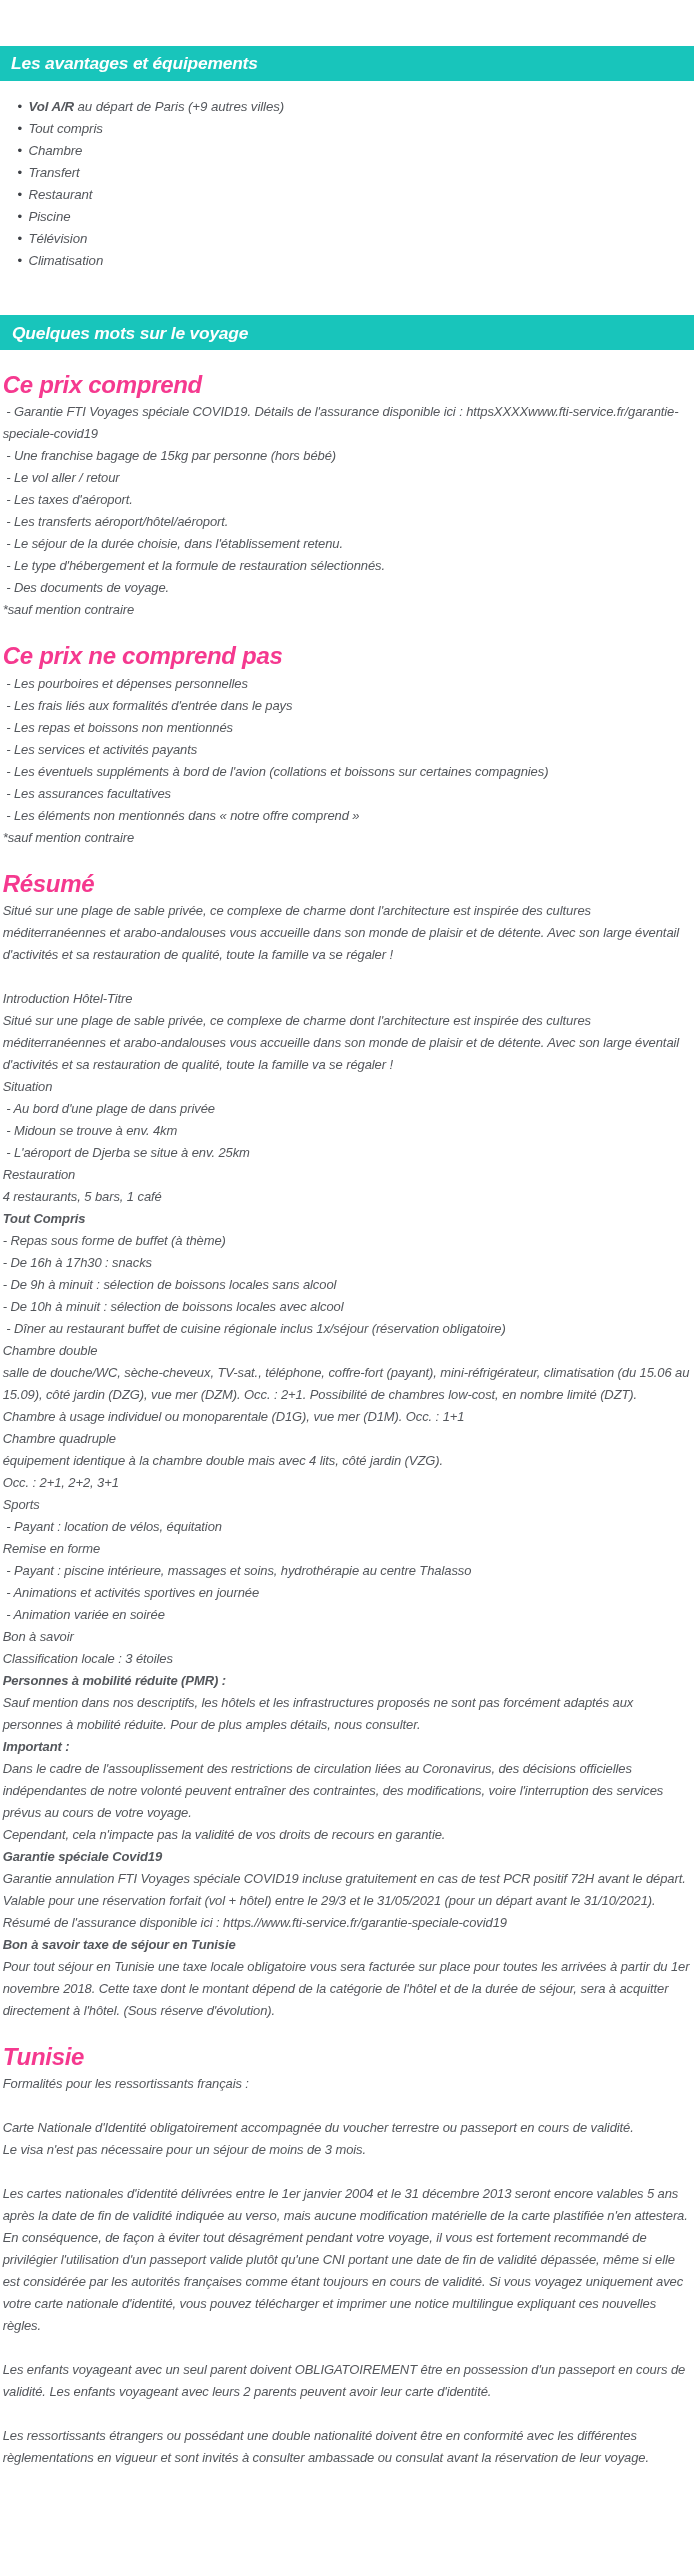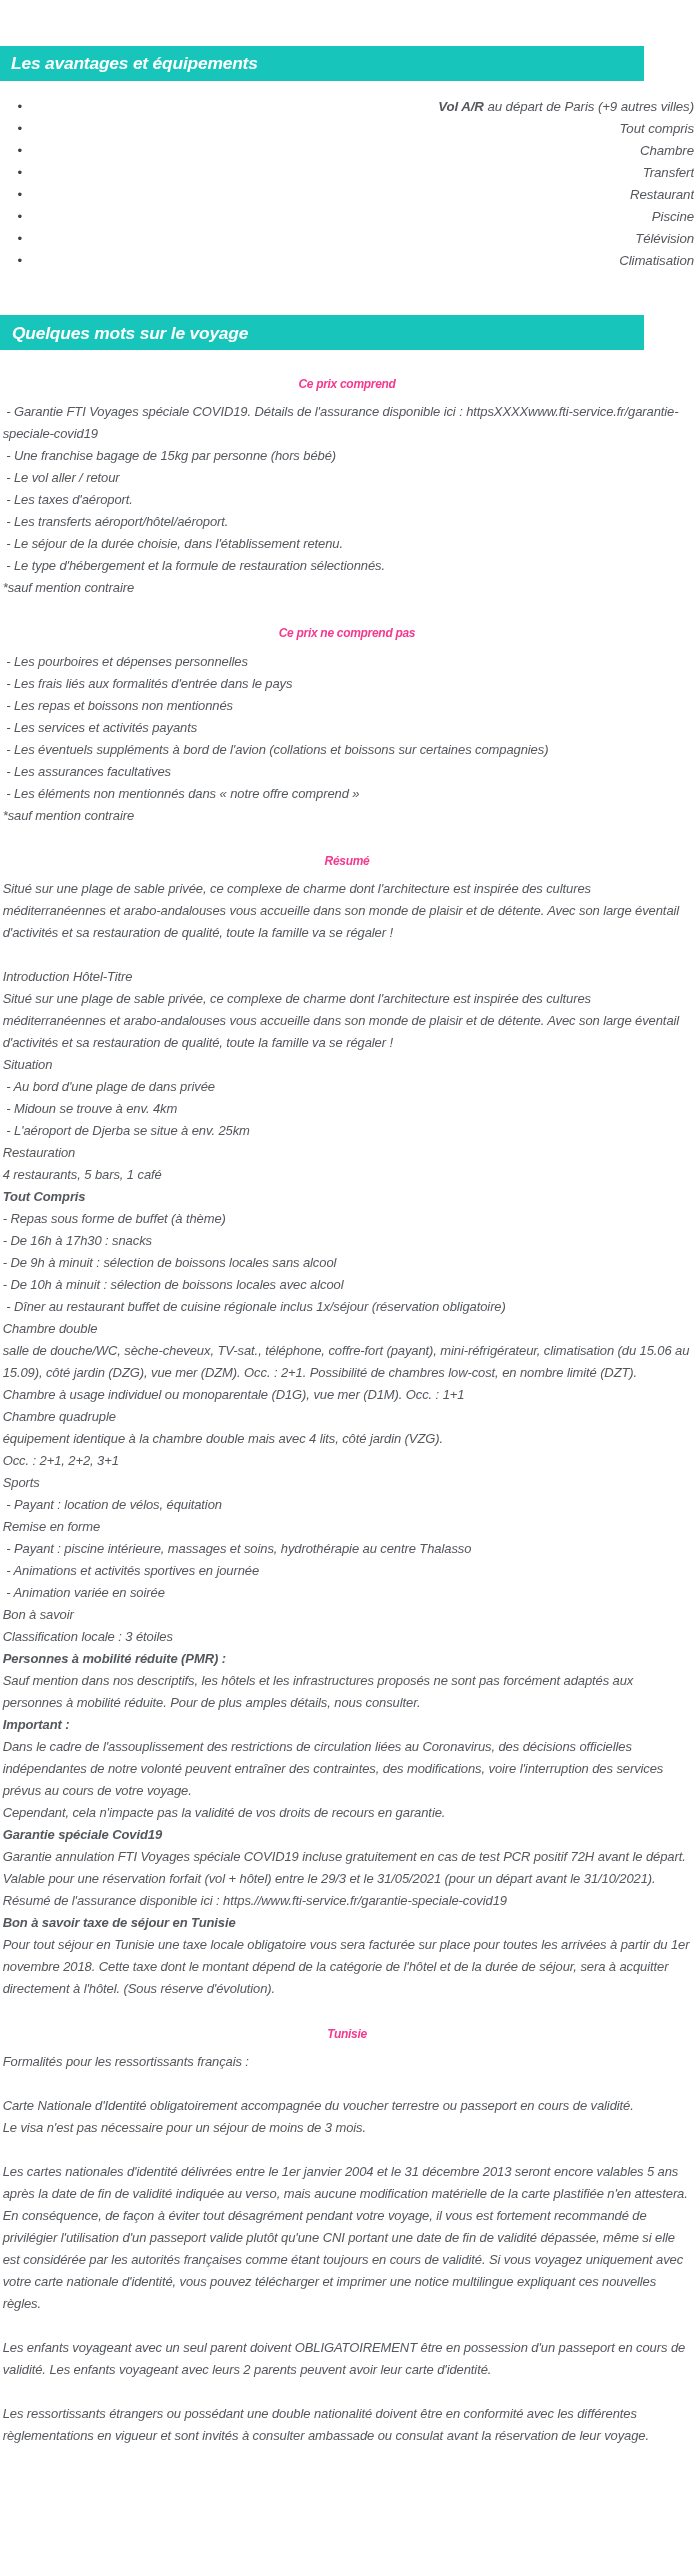--- a/index.html
+++ b/index.html
@@ -8,21 +8,21 @@
     width: 694px;
     min-height: 2576px;
     font-family: "Liberation Sans", "DejaVu Sans", sans-serif;
     font-style: italic;
     color: var(--text-color, #54575c);
   }
   .teal-bar {
     background: var(--teal, #18c5bb);
     color: #ffffff;
     padding: 6.4px 11px;
-    width: 644px;
+    width: 694px;
   }
   .teal-bar .bar-title {
     margin: 0;
     font-size: 17.4px;
     line-height: 22px;
     font-weight: 700;
     font-style: italic;
     letter-spacing: -0.2px;
   }
   #advantages-bar { margin-top: 46px; }
@@ -31,40 +31,38 @@
     list-style: none;
     margin: 15.6px 0 0 0;
     padding: 0 0 0 17.4px;
     font-size: 13.3px;
     letter-spacing: -0.1px;
   }
   .advantages-list li {
     position: relative;
     line-height: 22px;
     padding-left: 11px;
-    text-align: right;
   }
   .advantages-list li::before {
     content: "\2022";
     position: absolute;
     left: 0;
     top: 0;
     font-style: normal;
     color: #3e4146;
   }
   .content { padding: 0 2.7px; }
   .pink-heading {
     color: var(--pink, #f5398f);
-    font-size: 12px;
+    font-size: 24px;
     line-height: 27.5px;
     margin: 21px 0 2.7px 0;
     font-weight: 700;
     font-style: italic;
     letter-spacing: -0.3px;
-    text-align: center;
   }
   .line {
     margin: 0;
     font-size: 13px;
     line-height: 22px;
     white-space: pre-wrap;
     letter-spacing: -0.1px;
   }
   .line.bold { font-weight: 700; }
   .spacer { height: 22px; }
@@ -94,20 +92,21 @@
 <main class="content">
     <section>
       <h2 class="pink-heading">Ce prix comprend</h2>
       <p class="line"> - Garantie FTI Voyages spéciale COVID19. Détails de l'assurance disponible ici : httpsXXXXwww.fti-service.fr/garantie-speciale-covid19</p>
       <p class="line"> - Une franchise bagage de 15kg par personne (hors bébé)</p>
       <p class="line"> - Le vol aller / retour</p>
       <p class="line"> - Les taxes d'aéroport.</p>
       <p class="line"> - Les transferts aéroport/hôtel/aéroport.</p>
       <p class="line"> - Le séjour de la durée choisie, dans l'établissement retenu.</p>
       <p class="line"> - Le type d'hébergement et la formule de restauration sélectionnés.</p>
+      <p class="line"> - Des documents de voyage.</p>
       <p class="line">*sauf mention contraire</p>
     </section>
     <section>
       <h2 class="pink-heading">Ce prix ne comprend pas</h2>
       <p class="line"> - Les pourboires et dépenses personnelles</p>
       <p class="line"> - Les frais liés aux formalités d'entrée dans le pays</p>
       <p class="line"> - Les repas et boissons non mentionnés</p>
       <p class="line"> - Les services et activités payants</p>
       <p class="line"> - Les éventuels suppléments à bord de l'avion (collations et boissons sur certaines compagnies)</p>
       <p class="line"> - Les assurances facultatives</p>

